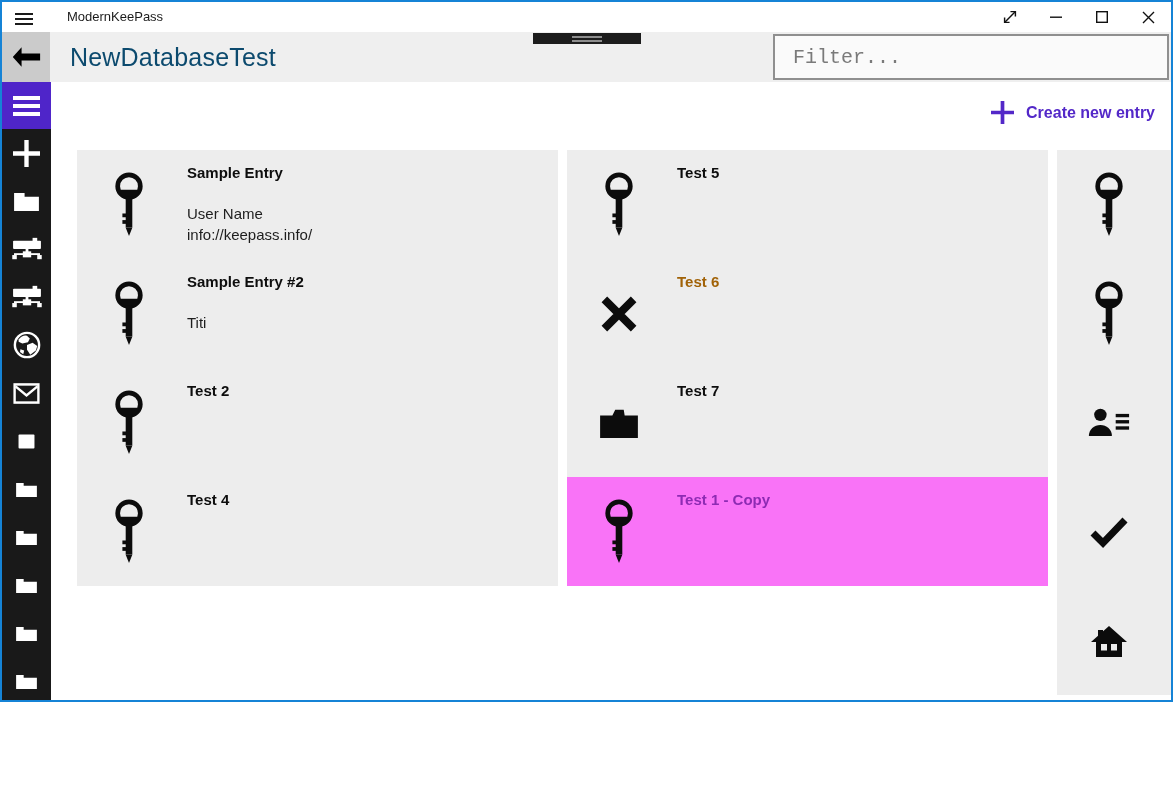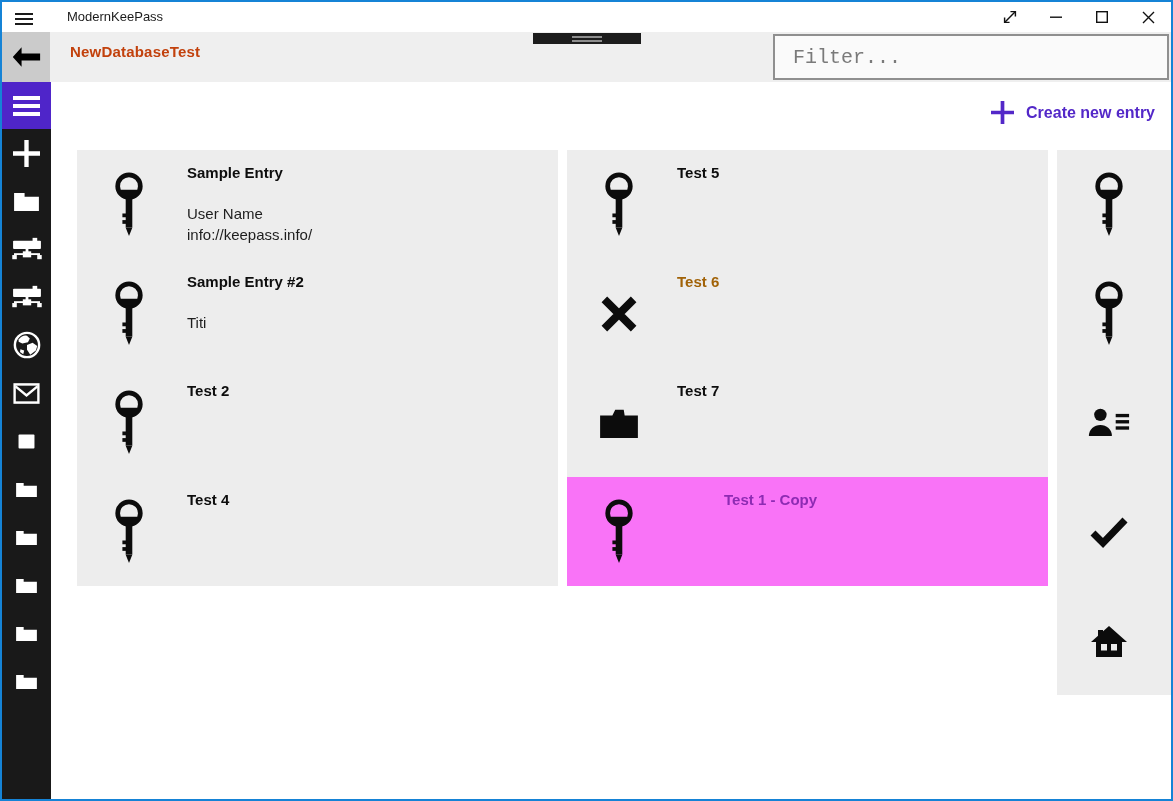--- a/index.html
+++ b/index.html
@@ -1,32 +1,32 @@
 <!DOCTYPE html>
 <html style="--border: #1583d6; --accent: #5328c8; --nav_block: #4f25c9; --selection: #f973f7; --green_title: #1a691a; --selected_title: #8d2bb3; --card_bg: #ededed; --header_bg: #efefef; --sidebar_bg: #191919; --back_btn_bg: #cbcbcb;"><head>
 <meta charset="utf-8">
 <title>ModernKeePass</title>
 <style>
   * { margin:0; padding:0; box-sizing:border-box; }
   html,body { width:1173px; height:801px; font-family:"Liberation Sans", sans-serif; background:#fff; }
-  #app { position:relative; width:1173px; height:801px; border:2px solid var(--border,#1583d6); background:#fff; overflow:hidden; }
+  #app { position:relative; width:1173px; height:702px; border:2px solid var(--border,#1583d6); background:#fff; overflow:hidden; }
 
   
   .titlebar { position:absolute; left:0; top:0; right:0; height:30px; background:#fff; }
   .tb-menu { position:absolute; left:13px; top:8px; width:18px; height:14px; cursor:pointer; }
   .tb-menu i { display:block; height:2px; background:#1b1b1b; margin-top:3px; }
   .tb-title { position:absolute; left:65px; top:7px; font-size:13px; color:#1b1b1b; }
   .tb-controls { position:absolute; right:0; top:0; height:30px; display:flex; }
   .tb-btn { width:46px; height:30px; display:flex; align-items:center; justify-content:center; }
   .tb-btn svg { display:block; }
 
   
   .header { position:absolute; left:0; top:30px; right:0; height:50px; background:var(--header_bg,#efefef); }
   .back-btn { position:absolute; left:0; top:0; width:48px; height:50px; background:var(--back_btn_bg,#cbcbcb); display:flex; align-items:center; justify-content:center; }
-  .db-title { position:absolute; left:68px; top:11px; font-size:15px; font-weight:700; color:#c2410c; letter-spacing:.2px; }
+  .db-title { position:absolute; left:68px; top:11px; font-size:25px; font-weight:400; color:#0c4a6e; letter-spacing:.2px; }
   .dark-bar { position:absolute; left:531px; top:1px; width:108px; height:11px; background:#1c1c1c; }
   .dark-bar i { display:block; width:30px; height:2px; background:#8d8d8d; margin:3px auto 0; }
   .dark-bar i + i { margin-top:2px; }
   .filter-box { position:absolute; right:2px; top:2px; width:396px; height:46px; border:2px solid #8f8f8f; background:#fafafa; font-family:Liberation Mono, monospace; font-size:20px; color:#444; padding:0 18px; outline:none; }
   .filter-box::placeholder { color:#7a7a7a; opacity:1; }
 
   
   .sidebar { position:absolute; left:0; top:80px; bottom:0; width:49px; background:var(--sidebar_bg,#191919); }
   .nav-block { width:49px; height:47px; background:var(--nav_block,#4f25c9); display:flex; align-items:center; justify-content:center; }
   .nav-block .bars { width:27px; }
@@ -328,21 +328,21 @@
               </svg>
             </span>
           <span class="ttl">Test 7</span>
         </div>
         <div class="card selected">
           <span class="icn">
               <svg width="38" height="66" viewBox="0 0 40 70">
                 <use href="#i-key"></use>
               </svg>
             </span>
-          <span class="ttl" style="color: rgb(141, 43, 179); margin-left: 47px;">Test 1 - Copy</span>
+          <span class="ttl" style="color: rgb(141, 43, 179);">Test 1 - Copy</span>
         </div>
       </div>
 
       <div class="col cut">
         <div class="card">
           <span class="icn">
               <svg width="38" height="66" viewBox="0 0 40 70">
                 <use href="#i-key"></use>
               </svg>
             </span>

